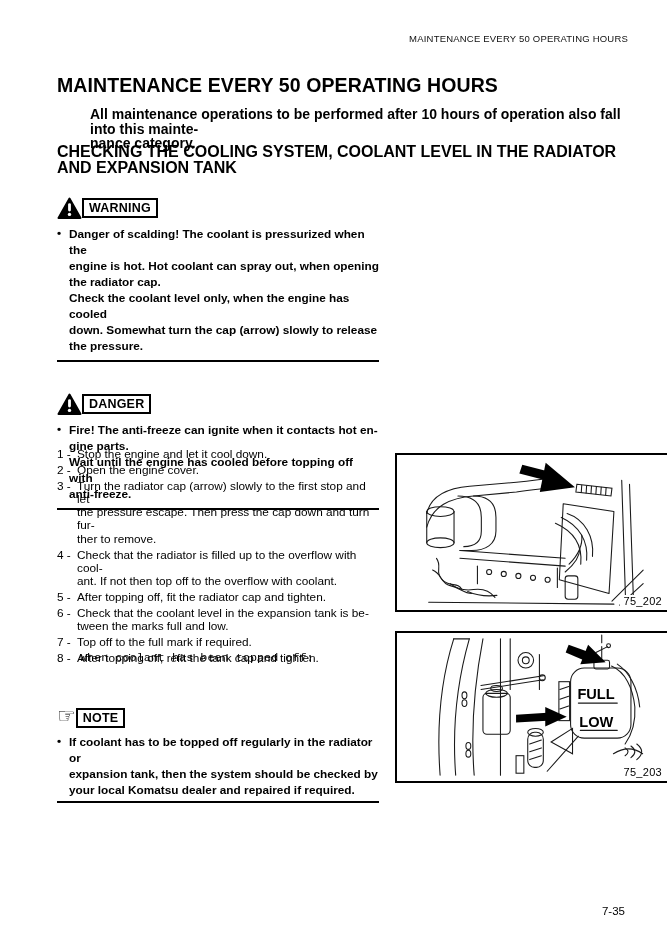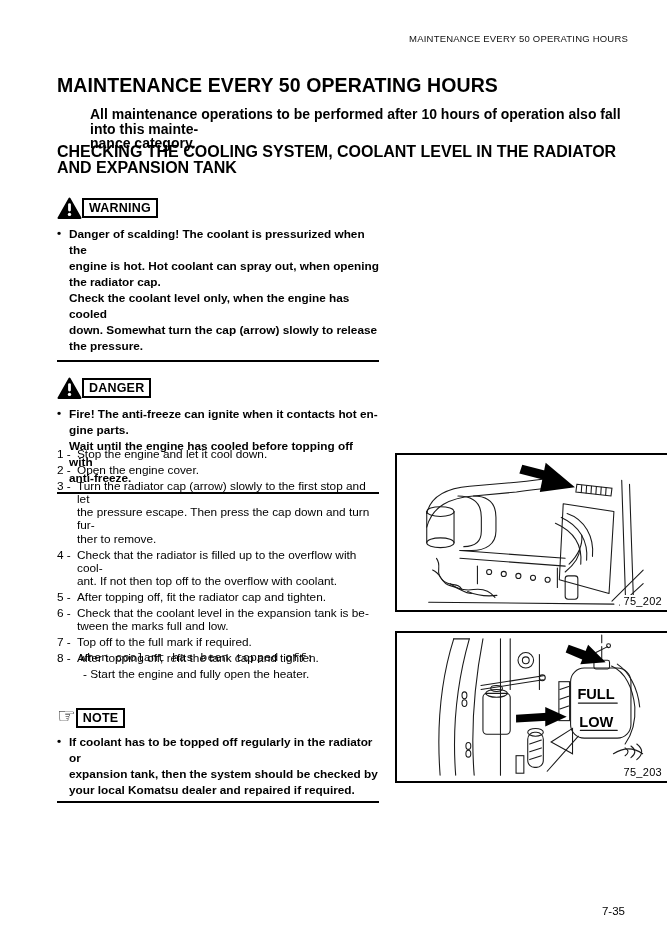--- a/index.html
+++ b/index.html
@@ -41,21 +41,21 @@
     font-size:12.5px; line-height:16px; padding:0 5px; letter-spacing:0.2px;
   }
   .hand-icon {
     font-family:"DejaVu Sans", sans-serif; font-size:21px; line-height:21px;
     flex:none; transform:translateY(-2px);
   }
   .bullet-row { display:flex; margin-top:6px; }
   .bullet { width:12px; flex:none; font-weight:700; font-size:11.8px; line-height:14.6px; }
   .alert-text { font-weight:700; font-size:11.8px; line-height:16px; }
   .rule { border:none; border-top:2px solid #000; margin-top:6px; width:322px; }
-  .mt14 { margin-top:14px; }
+  .mt14 { margin-top:30px; }
 
   .step { display:flex; margin-bottom:2.5px; font-size:11.8px; line-height:13.3px; }
   .step-num { width:20px; flex:none; }
   .step-text { flex:1; }
 
   #topped { padding-left:23px; font-size:11.8px; line-height:15px; }
   #topped .tline { margin-top:0.5px; padding-left:3px; }
   #topped .thead { padding-left:0;font-family:Liberation Mono, monospace; }
 
   .note-text-row { margin-top:4px; }
@@ -163,21 +163,20 @@
     <span class="step-text ml">Top off to the full mark if required.</span>
   </div>
   <div class="step">
     <span class="step-num">8 -</span>
     <span class="step-text ml">After topping off, refit the tank cap and tighten.</span>
   </div>
 </div>
 
 <div class="col" id="topped">
   <div class="thead">When coolant has been topped off:</div>
-  <div class="tline">- Start the engine and fully open the heater.</div>
 </div>
 
 <div class="col" id="noteblk">
   <div class="alert-head">
     <span class="hand-icon">☞</span>
     <span class="alert-label">NOTE</span>
   </div>
   <div class="bullet-row note-text-row">
     <span class="bullet">•</span>
     <span class="alert-text ml">If coolant has to be topped off regularly in the radiator or

